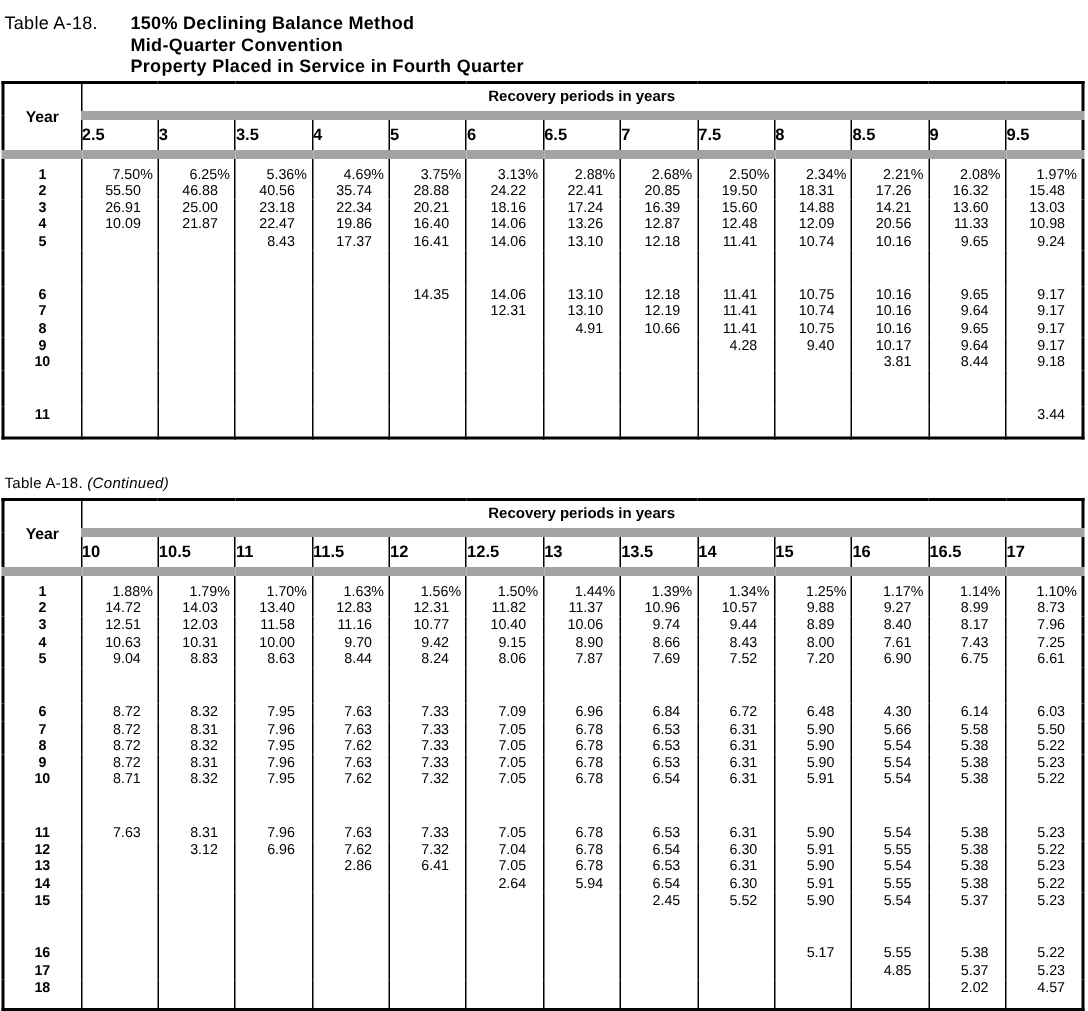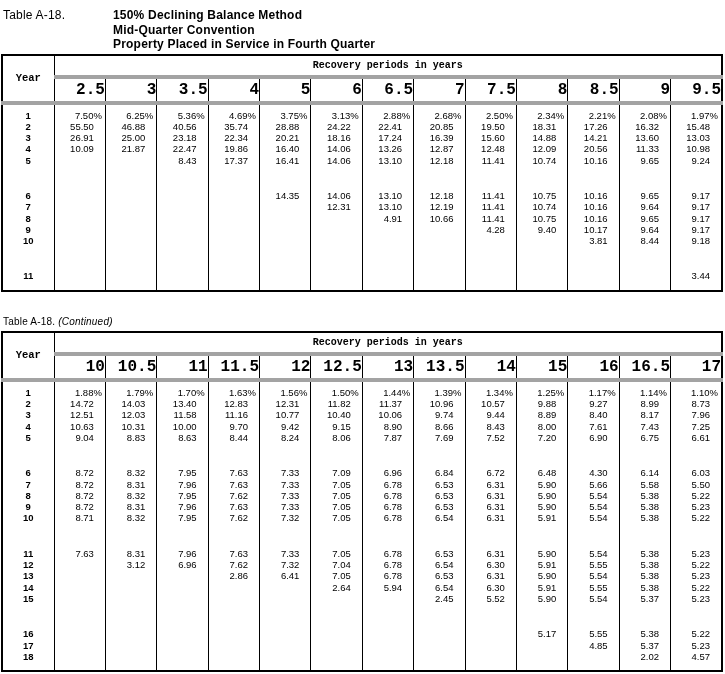--- a/index.html
+++ b/index.html
@@ -8,58 +8,58 @@
     width: 725px;
     background: #ffffff;
     color: #000000;
     font-family: "Liberation Sans", "DejaVu Sans", sans-serif;
   }
   .page { width: 725px; padding: 4px 1px; }
 
   
   .title-block { display: flex; padding: 4px 0 2px 2px; }
   .title-label { font-size: 12px; width: 84px; flex: 0 0 84px; letter-spacing: .2px; }
-  .title-lines { font-size: 12px; font-weight: bold; line-height: 14.5px; letter-spacing: .2px; margin-left: 26px; }
+  .title-lines { font-size: 12px; font-weight: bold; line-height: 14.5px; letter-spacing: .2px; }
   .continued-title { font-size: 10px; margin: 24px 0 4px 2px; letter-spacing: .2px; }
   .continued-title .italic { font-style: italic; }
 
   
   table.rate {
     border-collapse: collapse;
     table-layout: fixed;
     width: 722px;
     border: 2px solid #000;
   }
   table.rate th, table.rate td {
     border-left: 1px solid #000;
     padding: 0;
     overflow: hidden;
     white-space: nowrap;
   }
-  table.rate thead th { border-bottom: 4px solid #a3a3a3; font-family: Liberation Mono, monospace; }
+  table.rate thead th { border-bottom: 6px solid #a3a3a3; }
   th.year-h {
     width: 52px;
     font-size: 10.5px;
     font-weight: bold;
     text-align: center;
     vertical-align: middle;
   }
   th.span-h {
     height: 22px;
     font-size: 10px;
     font-weight: bold;
     text-align: center;
     vertical-align: middle;
   }
   th.col-h {
     height: 26px;
     width: 51.5px;
-    font-size: 16px;
+    font-size: 11px;
     font-weight: bold;
-    text-align: right;
+    text-align: left;
     vertical-align: middle;
   }
   tbody th.year-cell {
     font-size: 9.5px;
     font-weight: bold;
     text-align: center;
     line-height: 11.3px;
     vertical-align: top;
   }
   tbody td.rate-cell {

